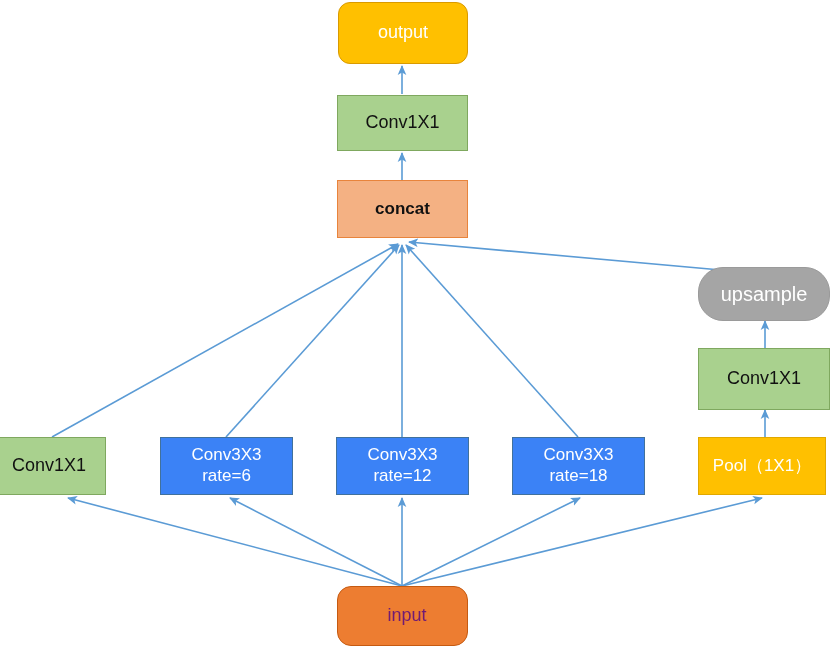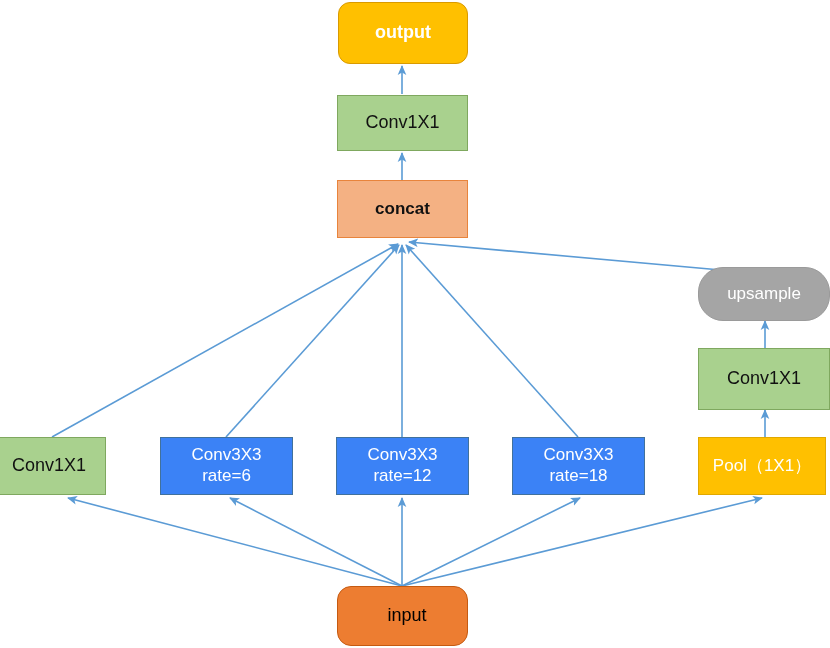--- a/index.html
+++ b/index.html
@@ -70,21 +70,21 @@
     color: #ffffff;
   }
   .n-blue {
     background: #3b82f6;
     border: 1px solid #41719C;
     color: #ffffff;
   }
   .n-orange-round {
     background: #ED7D31;
     border: 1px solid #C55A11;
-    color: #000000;
+    color: #701a75;
     border-radius: 14px;
     padding-left: 9px;
   }
 </style>
 </head>
 <body>
 
 <div id="canvas">
 
   <svg id="edges" viewBox="0 0 830 648" width="830" height="648" xmlns="http://www.w3.org/2000/svg">
@@ -110,33 +110,33 @@
       <line x1="743" y1="272" x2="409" y2="242"></line>
 
       <line x1="402" y1="586" x2="68" y2="498"></line>
       <line x1="402" y1="586" x2="230" y2="498"></line>
       <line x1="402" y1="586" x2="402" y2="498"></line>
       <line x1="402" y1="586" x2="580" y2="498"></line>
       <line x1="402" y1="586" x2="762" y2="498"></line>
     </g>
   </svg>
 
-  <div class="node n-gold-round" style="left:338px; top:2px; width:130px; height:62px; font-size:18px;font-weight:bold;">
+  <div class="node n-gold-round" style="left:338px; top:2px; width:130px; height:62px; font-size:18px;">
     <span class="lbl">output</span>
   </div>
 
   <div class="node n-green" style="left:337px; top:95px; width:131px; height:56px; font-size:18px;">
     <span class="lbl">Conv1X1</span>
   </div>
 
   <div class="node n-salmon" style="left:337px; top:180px; width:131px; height:58px; font-size:17px;font-weight:bold;">
     <span class="lbl">concat</span>
   </div>
 
-  <div class="node n-gray" style="left:698px; top:267px; width:132px; height:54px; font-size:17px;border-radius:25px;">
+  <div class="node n-gray" style="left:698px; top:267px; width:132px; height:54px; font-size:20px;border-radius:25px;">
     <span class="lbl">upsample</span>
   </div>
 
   <div class="node n-green" style="left:698px; top:348px; width:132px; height:62px; font-size:18px;">
     <span class="lbl">Conv1X1</span>
   </div>
 
   <div class="node n-gold" style="left:698px; top:437px; width:128px; height:58px; font-size:17px;">
     <span class="lbl">Pool（1X1）</span>
   </div>

